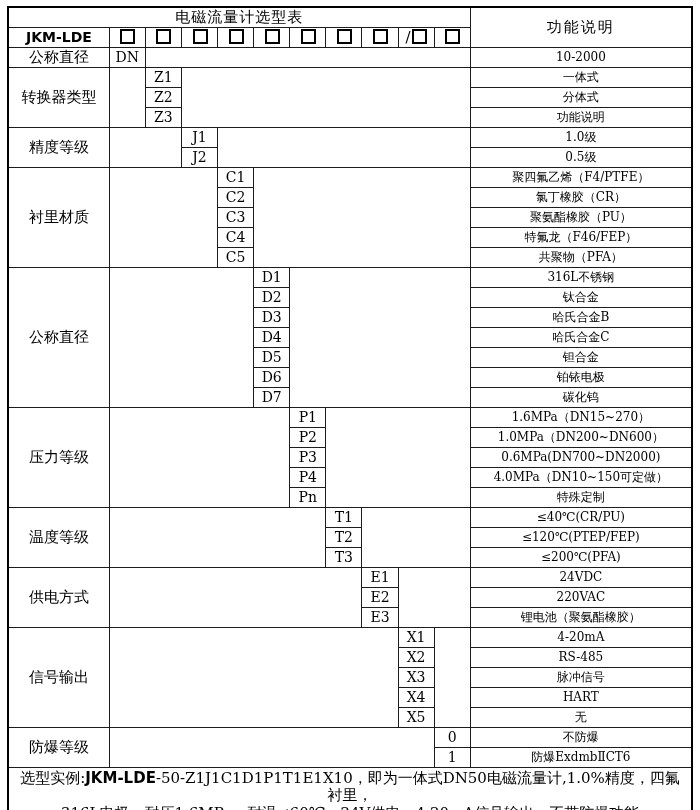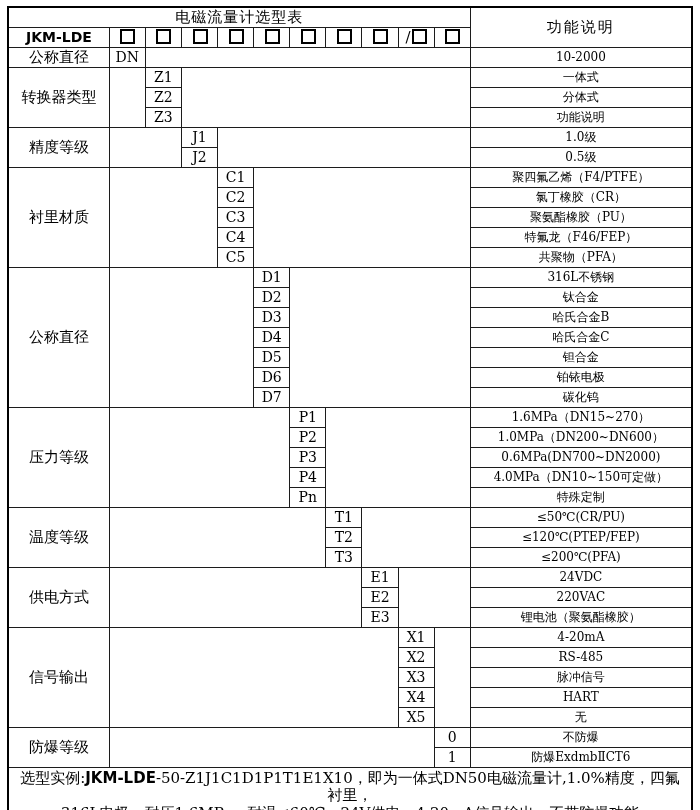--- a/index.html
+++ b/index.html
@@ -179,21 +179,21 @@
   <tr>
     <td class="code-cell">Pn</td>
     <td class="desc-cell">特殊定制</td>
   </tr>
 
   <tr>
     <td rowspan="3" class="lbl-cell">温度等级</td>
     <td rowspan="3" colspan="6" class="blank-cell"></td>
     <td class="code-cell">T1</td>
     <td rowspan="3" colspan="3" class="blank-cell"></td>
-    <td class="desc-cell">≤50℃(CR/PU)</td>
+    <td class="desc-cell">≤40℃(CR/PU)</td>
   </tr>
   <tr>
     <td class="code-cell">T2</td>
     <td class="desc-cell">≤120℃(PTEP/FEP)</td>
   </tr>
   <tr>
     <td class="code-cell">T3</td>
     <td class="desc-cell">≤200℃(PFA)</td>
   </tr>
 

